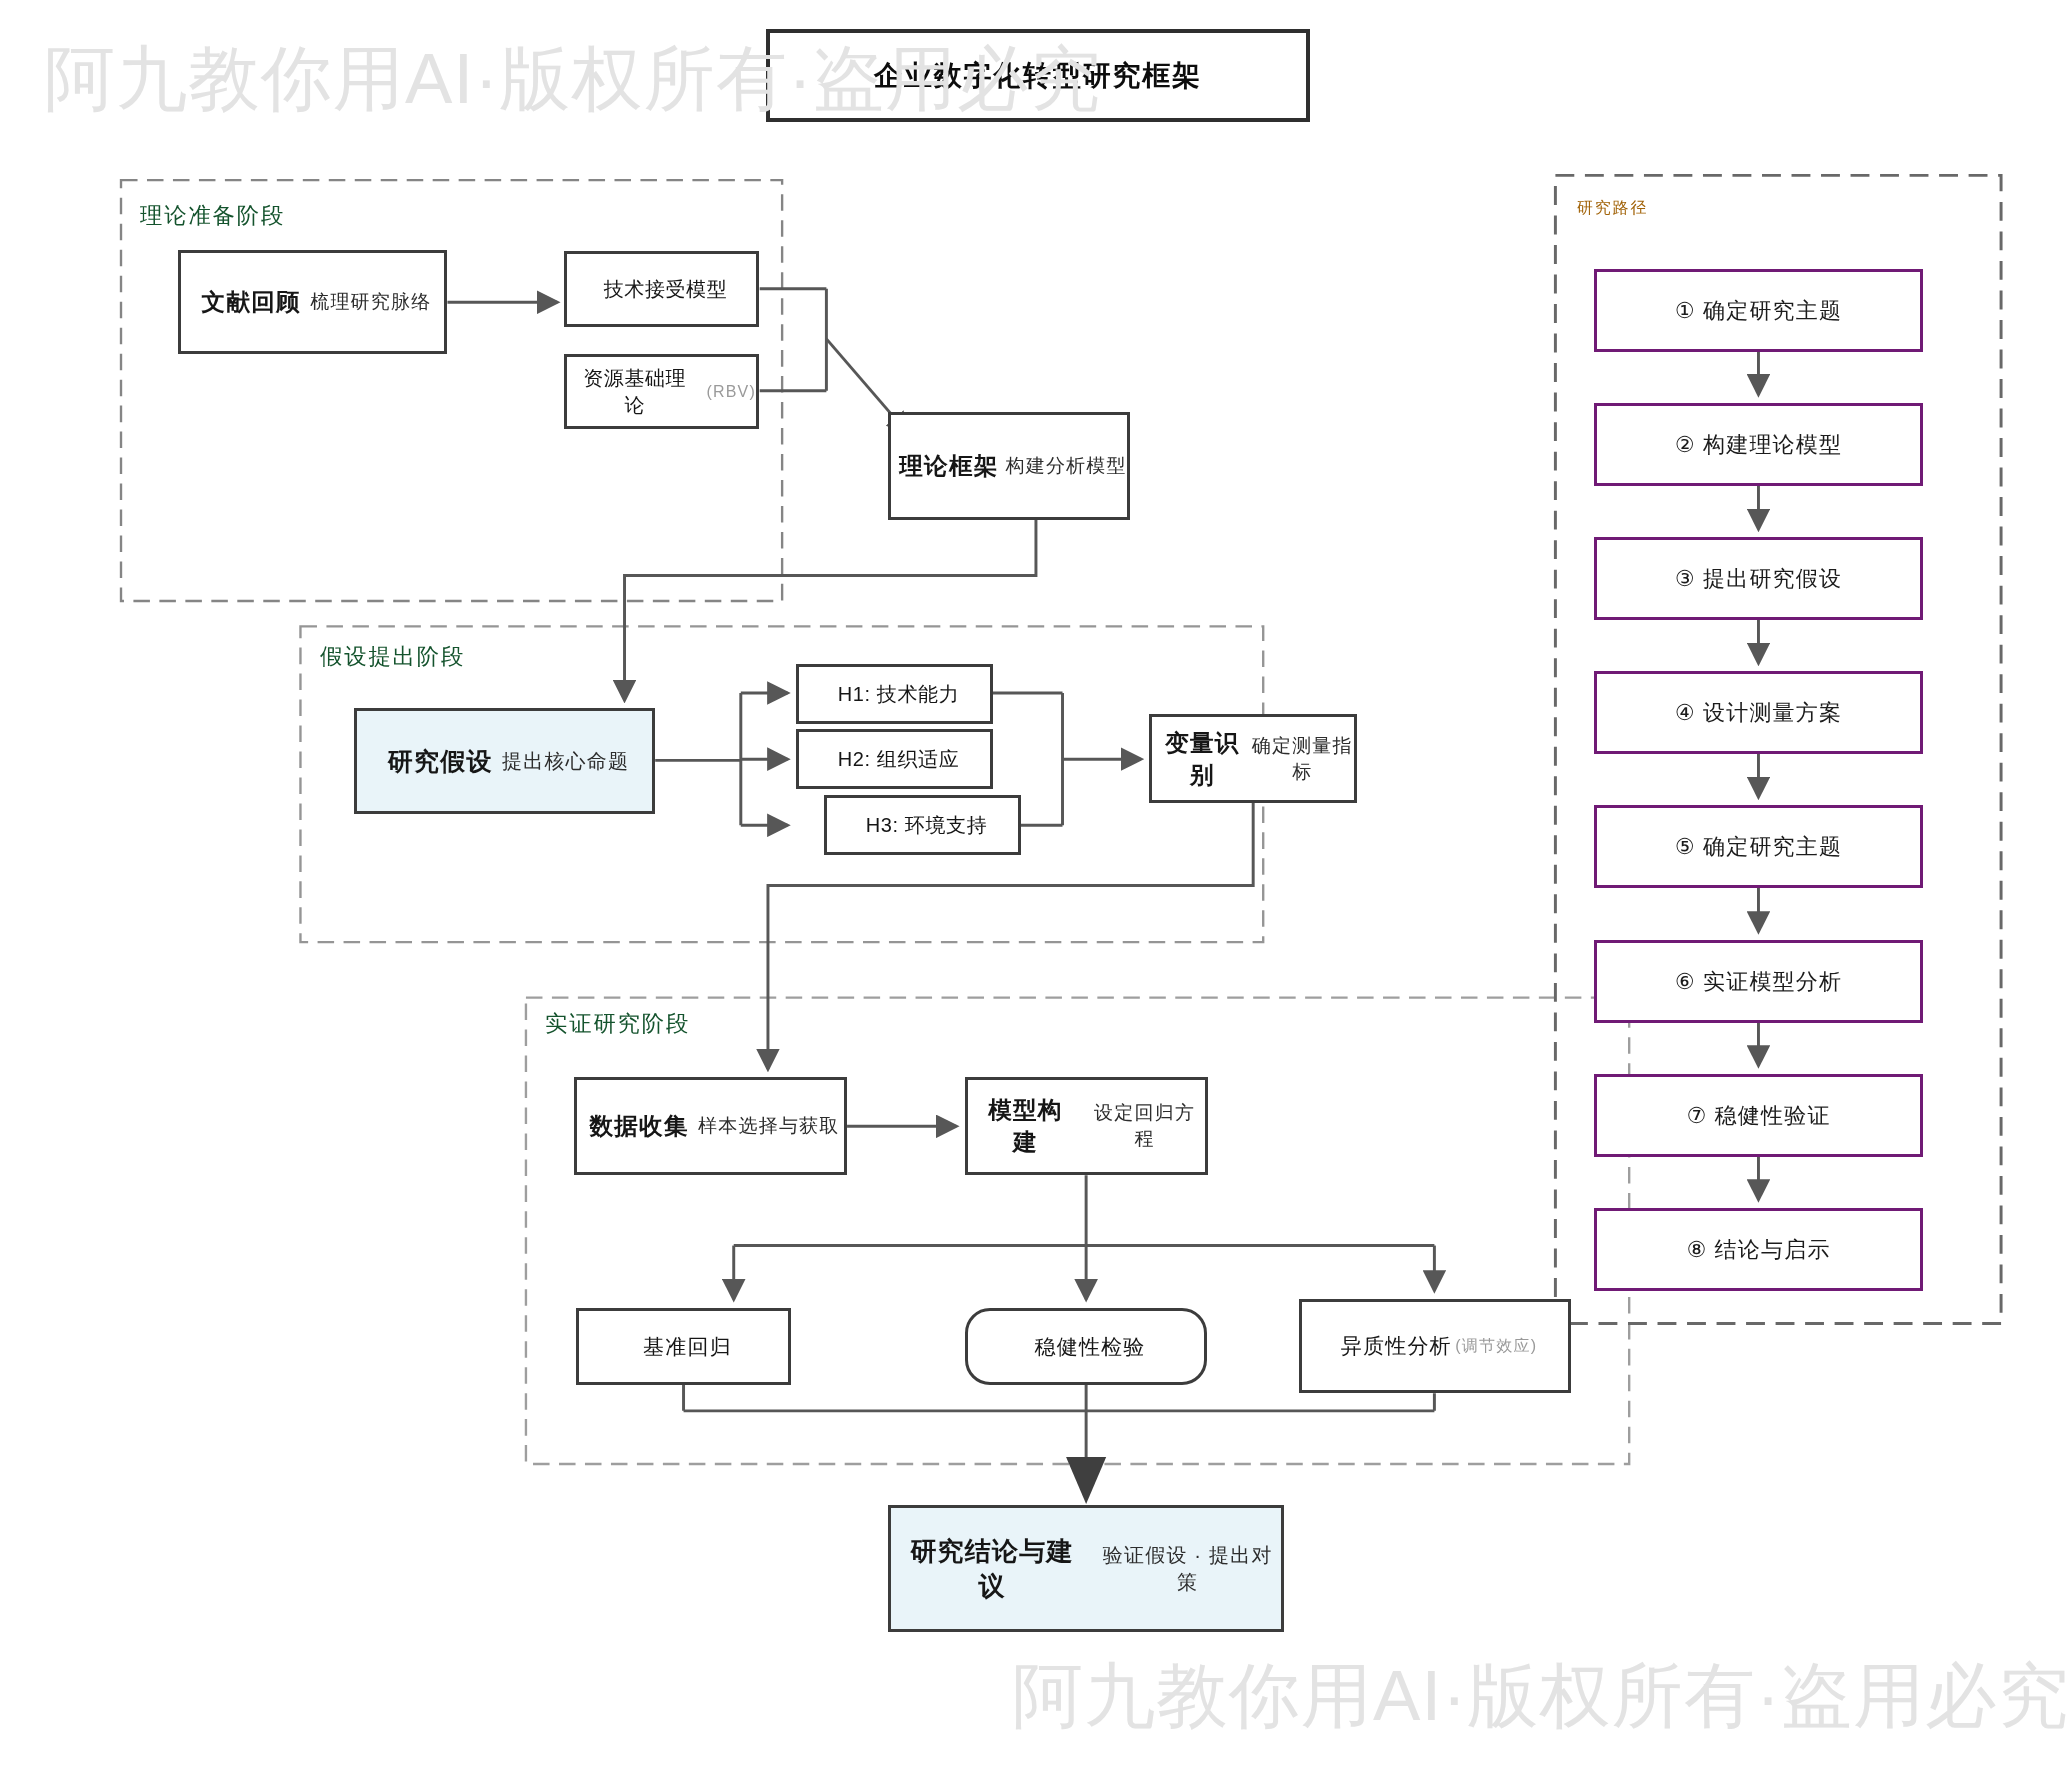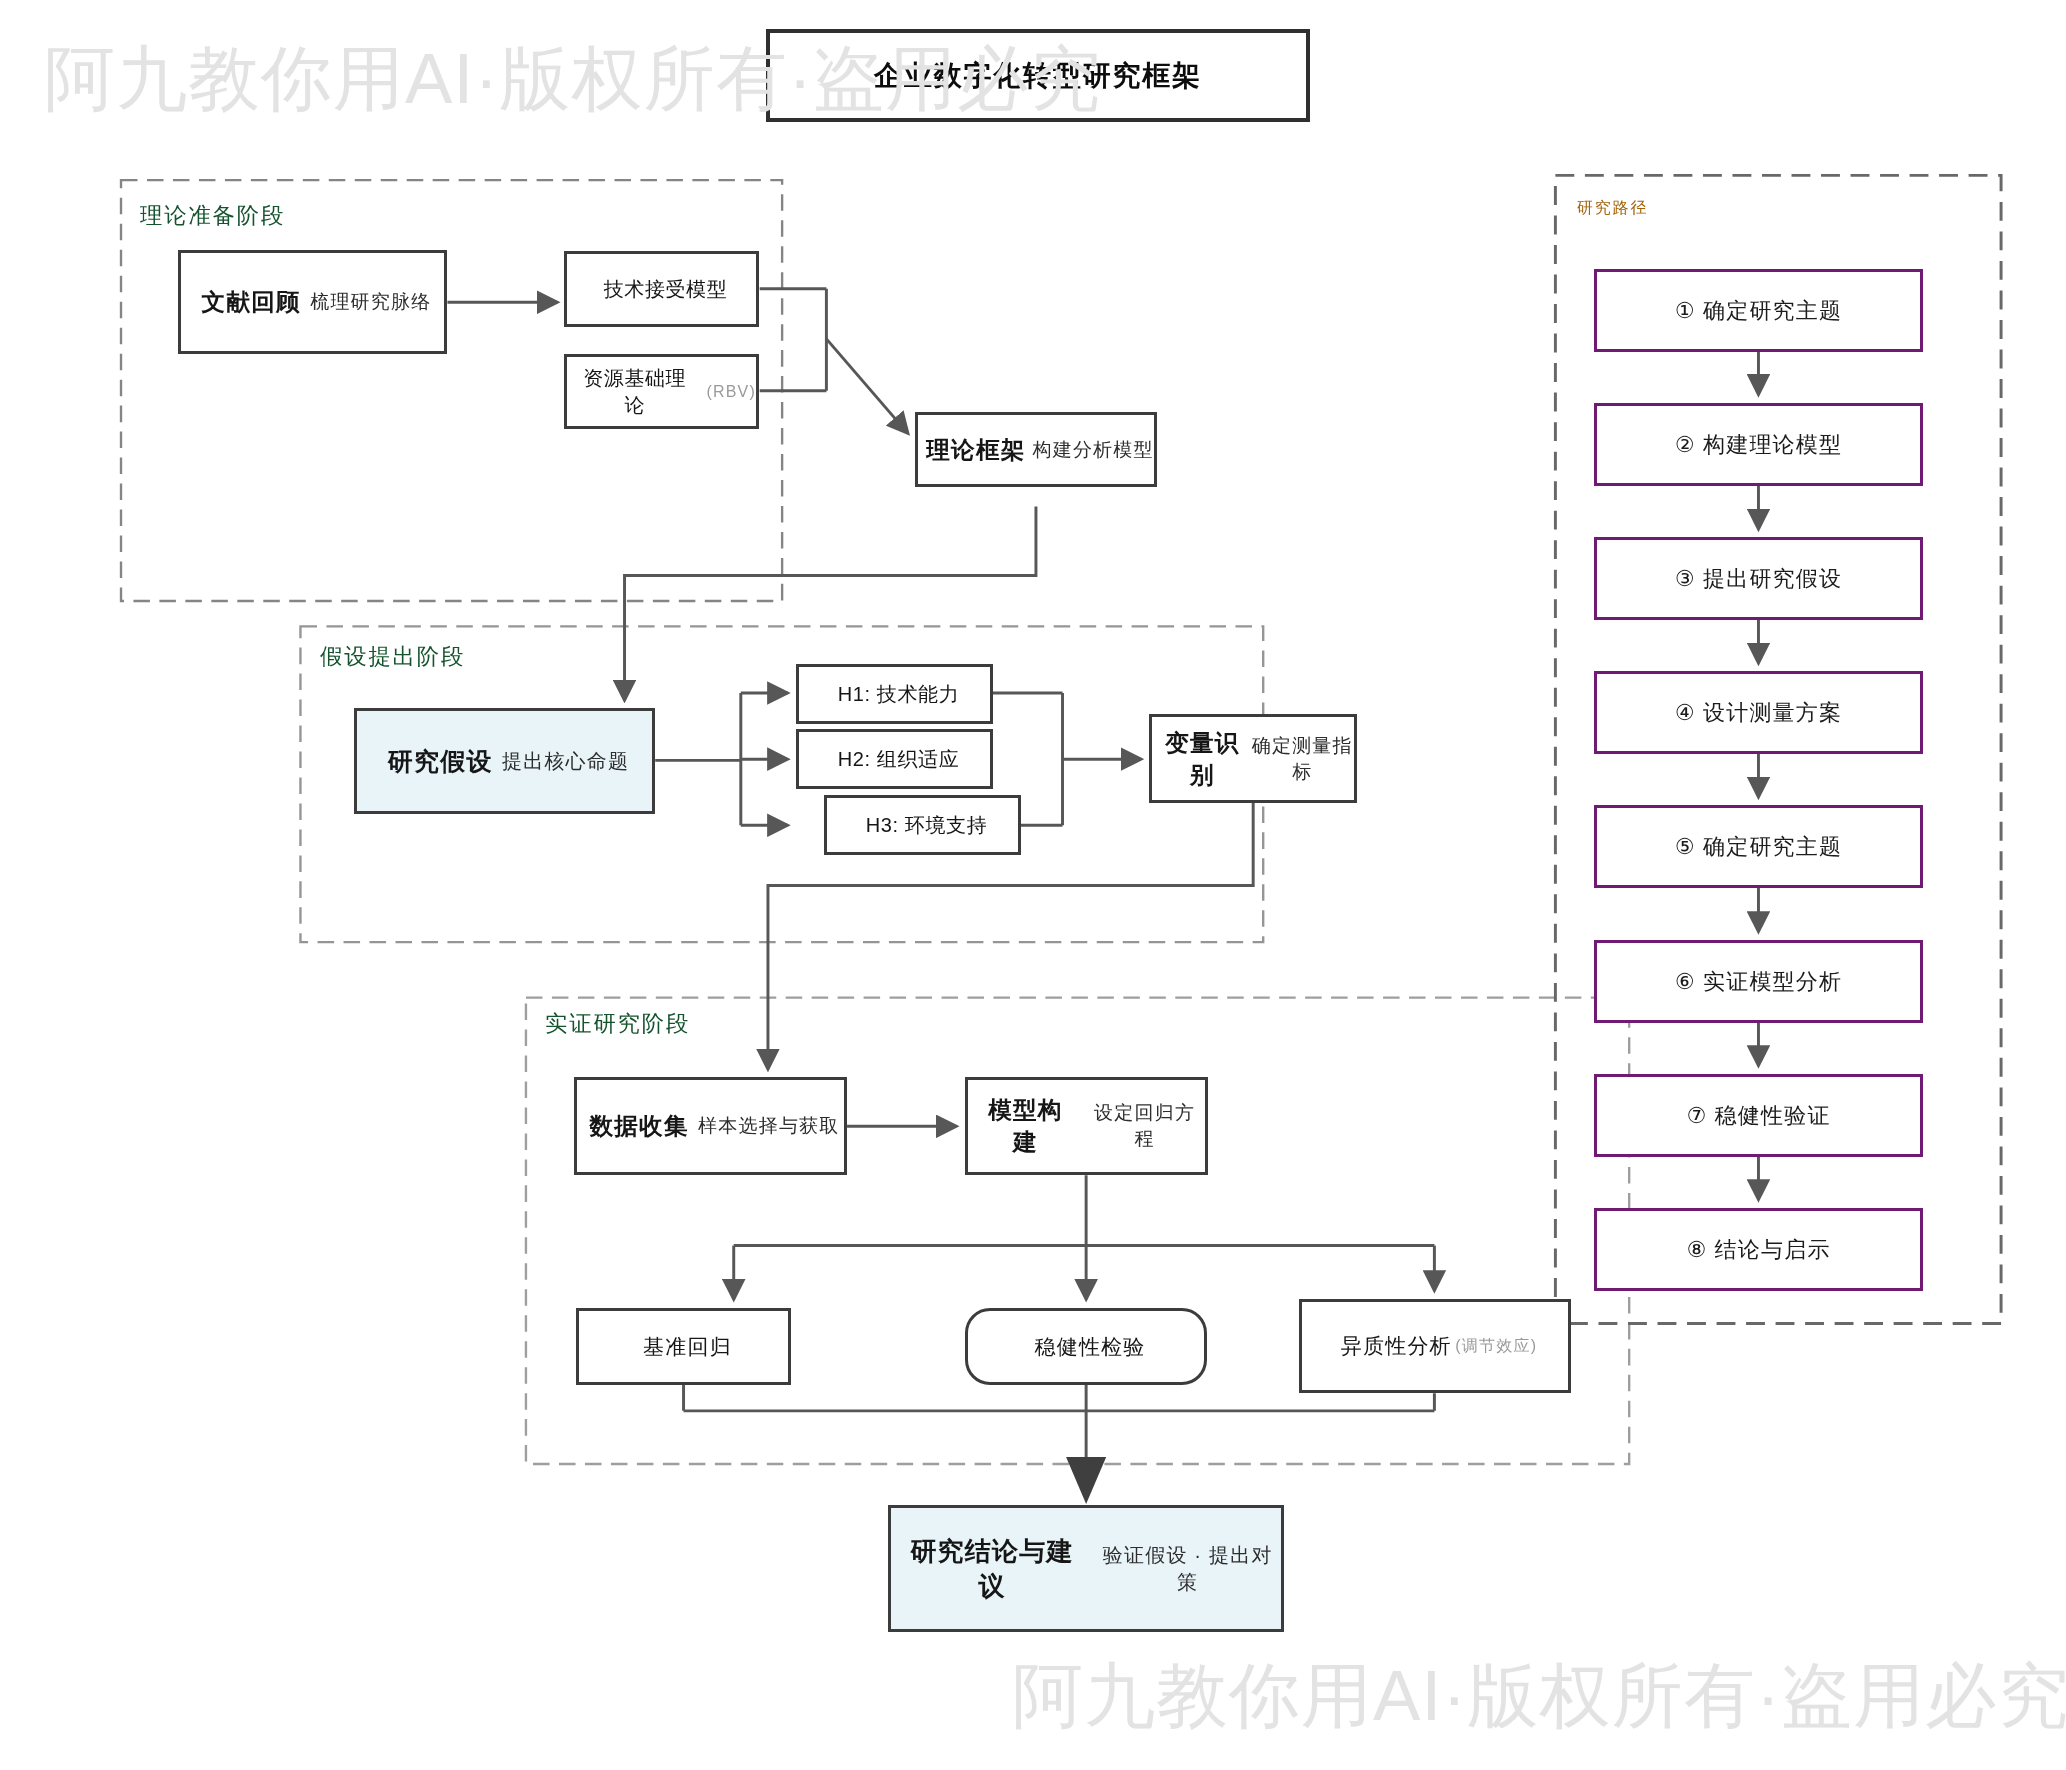--- a/index.html
+++ b/index.html
@@ -103,21 +103,21 @@
 
 <div class="node plain" style="left:564px;top:251px;width:195px;height:76px;">
   <span class="t">技术接受模型</span>
 </div>
 
 <div class="node plain" style="left:564px;top:354px;width:195px;height:75px;gap:12px;">
   <span class="t">资源基础理论</span>
   <span class="s gray">(RBV)</span>
 </div>
 
-<div class="node" style="left:915px;top:412px;width:242px;height:75px;gap:7px;">
+<div class="node" style="left:888px;top:412px;width:242px;height:108px;gap:7px;">
   <span class="t">理论框架</span>
   <span class="s">构建分析模型</span>
 </div>
 
 <div class="node accent" style="left:354px;top:708px;width:301px;height:106px;">
   <span class="t" style="font-size:25px;">研究假设</span>
   <span class="s" style="font-size:20px;">提出核心命题</span>
 </div>
 
 <div class="node plain" style="left:796px;top:664px;width:197px;height:60px;">

